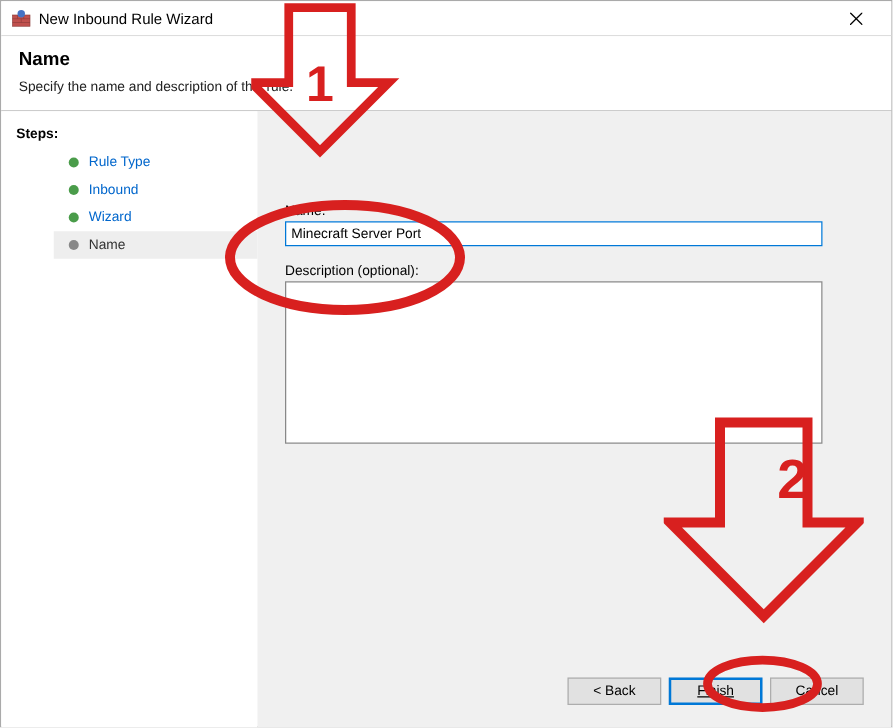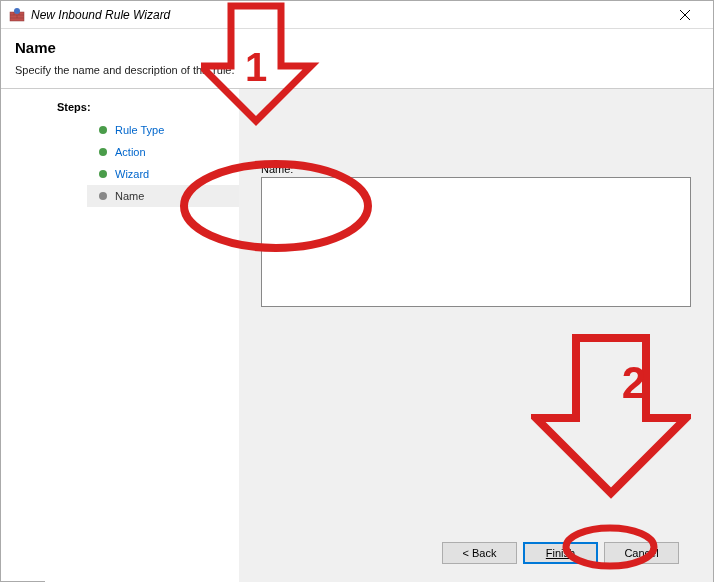--- a/index.html
+++ b/index.html
@@ -19,21 +19,20 @@
       background: #fff;
       position: relative;
     }
     .titlebar {
       height: 28px;
       display: flex;
       align-items: center;
       padding: 0 8px;
       background: #fff;
       border-bottom: 1px solid #ddd;
-      font-style: italic;
     }
     .titlebar-icon {
       width: 16px;
       height: 16px;
       margin-right: 6px;
     }
     .titlebar-text {
       flex: 1;
       font-size: 12px;
     }
@@ -56,21 +55,20 @@
       margin-bottom: 8px;
     }
     .header p {
       font-size: 11px;
       color: #222;
     }
     .body {
       display: flex;
       height: calc(100% - 28px - 58px);
       border-top: 1px solid #ccc;
-      padding-left: 44px;
     }
     .sidebar {
       width: 205px;
       background: #fff;
       padding: 8px 0;
     }
     .steps-title {
       font-weight: bold;
       font-size: 11px;
       padding: 4px 12px 6px;
@@ -128,21 +126,21 @@
       height: 130px;
       border: 1px solid #888;
       background: #fff;
       font-size: 11px;
       padding: 2px 4px;
       resize: none;
     }
     .buttons {
       position: absolute;
       bottom: 18px;
-      right: 34px;
+      right: 22px;
       display: flex;
       gap: 6px;
     }
     .btn {
       width: 75px;
       height: 22px;
       font-size: 11px;
       background: #e1e1e1;
       border: 1px solid #adadad;
       cursor: pointer;
@@ -191,34 +189,36 @@
   <div class="body">
 
     <div class="sidebar">
       <div class="steps-title">Steps:</div>
       <div class="step-item">
         <span class="step-bullet"></span>
         <span>Rule Type</span>
       </div>
       <div class="step-item">
         <span class="step-bullet"></span>
-        <span>Action</span>
+        <span>Inbound</span>
       </div>
       <div class="step-item">
         <span class="step-bullet"></span>
         <span>Wizard</span>
       </div>
       <div class="step-item current">
         <span class="step-bullet"></span>
         <span>Name</span>
       </div>
     </div>
 
     <div class="main">
       <div class="field-label">Name:</div>
+      <input class="name-input" type="text" value="Minecraft Server Port" style="">
+      <div class="desc-label">Description (optional):</div>
       <textarea class="desc-textarea" style=""></textarea>
 
       <div class="buttons">
         <button class="btn">&lt; Back</button>
         <button class="btn primary">Finish</button>
         <button class="btn">Cancel</button>
       </div>
     </div>
 
   </div>

